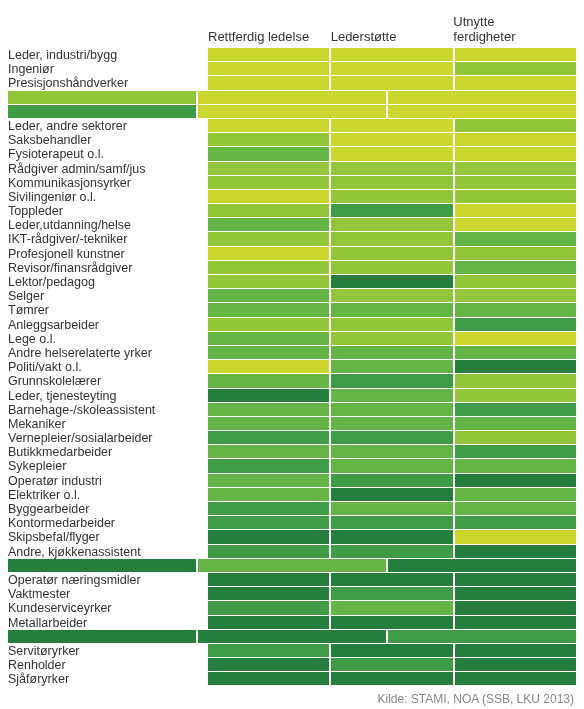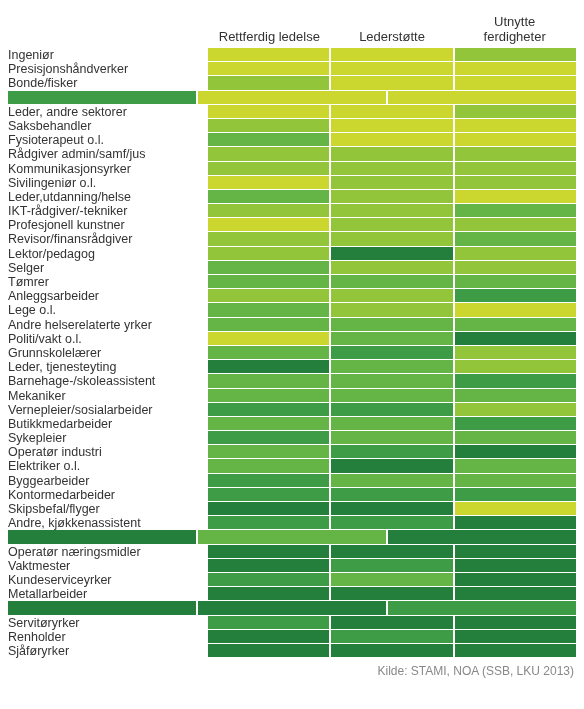--- a/index.html
+++ b/index.html
@@ -25,21 +25,20 @@
     flex: 0 0 200px;
     padding-right: 4px;
     box-sizing: border-box;
     text-align: left;
     line-height: 14px;
     overflow: hidden;
     white-space: nowrap;
   }
   .cell-col {
     flex: 1 1 0;
-    text-align: center;
     font-size: 13px;
     line-height: 15px;
     padding-bottom: 4px;
   }
   .data-row {
     display: flex;
     align-items: stretch;
     height: 14.2px;
   }
   .data-row .label-col {
@@ -72,33 +71,38 @@
     <div class="cell-col">Rettferdig ledelse</div>
     <div class="cell-col">Lederstøtte</div>
     <div class="cell-col">
       <span>Utnytte</span><br>
       <span>ferdigheter</span>
     </div>
   </div>
 
   <div id="rows">
       <div class="data-row">
+        <div class="label-col">Leder, industri/bygg</div>
+        <div class="cell" style="background: rgb(203, 214, 47);"></div>
+        <div class="cell" style="background: rgb(203, 214, 47);"></div>
+        <div class="cell" style="background: rgb(203, 214, 47);"></div>
+      </div>
+      <div class="data-row">
         <div class="label-col">Ingeniør</div>
         <div class="cell" style="background: rgb(203, 214, 47);"></div>
         <div class="cell" style="background: rgb(203, 214, 47);"></div>
         <div class="cell" style="background: rgb(147, 197, 58);"></div>
       </div>
       <div class="data-row">
         <div class="label-col">Presisjonshåndverker</div>
         <div class="cell" style="background: rgb(203, 214, 47);"></div>
         <div class="cell" style="background: rgb(203, 214, 47);"></div>
         <div class="cell" style="background: rgb(203, 214, 47);"></div>
       </div>
       <div class="data-row">
-        <div class="label-col">Bonde/fisker</div>
         <div class="cell" style="background: rgb(147, 197, 58);"></div>
         <div class="cell" style="background: rgb(203, 214, 47);"></div>
         <div class="cell" style="background: rgb(203, 214, 47);"></div>
       </div>
       <div class="data-row">
         <div class="cell" style="background: rgb(62, 155, 70);"></div>
         <div class="cell" style="background: rgb(203, 214, 47);"></div>
         <div class="cell" style="background: rgb(203, 214, 47);"></div>
       </div>
       <div class="data-row">
@@ -131,20 +135,26 @@
         <div class="cell" style="background: rgb(147, 197, 58);"></div>
         <div class="cell" style="background: rgb(147, 197, 58);"></div>
       </div>
       <div class="data-row">
         <div class="label-col">Sivilingeniør o.l.</div>
         <div class="cell" style="background: rgb(203, 214, 47);"></div>
         <div class="cell" style="background: rgb(147, 197, 58);"></div>
         <div class="cell" style="background: rgb(147, 197, 58);"></div>
       </div>
       <div class="data-row">
+        <div class="label-col">Toppleder</div>
+        <div class="cell" style="background: rgb(147, 197, 58);"></div>
+        <div class="cell" style="background: rgb(62, 155, 70);"></div>
+        <div class="cell" style="background: rgb(203, 214, 47);"></div>
+      </div>
+      <div class="data-row">
         <div class="label-col">Leder,utdanning/helse</div>
         <div class="cell" style="background: rgb(100, 180, 70);"></div>
         <div class="cell" style="background: rgb(147, 197, 58);"></div>
         <div class="cell" style="background: rgb(203, 214, 47);"></div>
       </div>
       <div class="data-row">
         <div class="label-col">IKT-rådgiver/-tekniker</div>
         <div class="cell" style="background: rgb(147, 197, 58);"></div>
         <div class="cell" style="background: rgb(147, 197, 58);"></div>
         <div class="cell" style="background: rgb(100, 180, 70);"></div>

